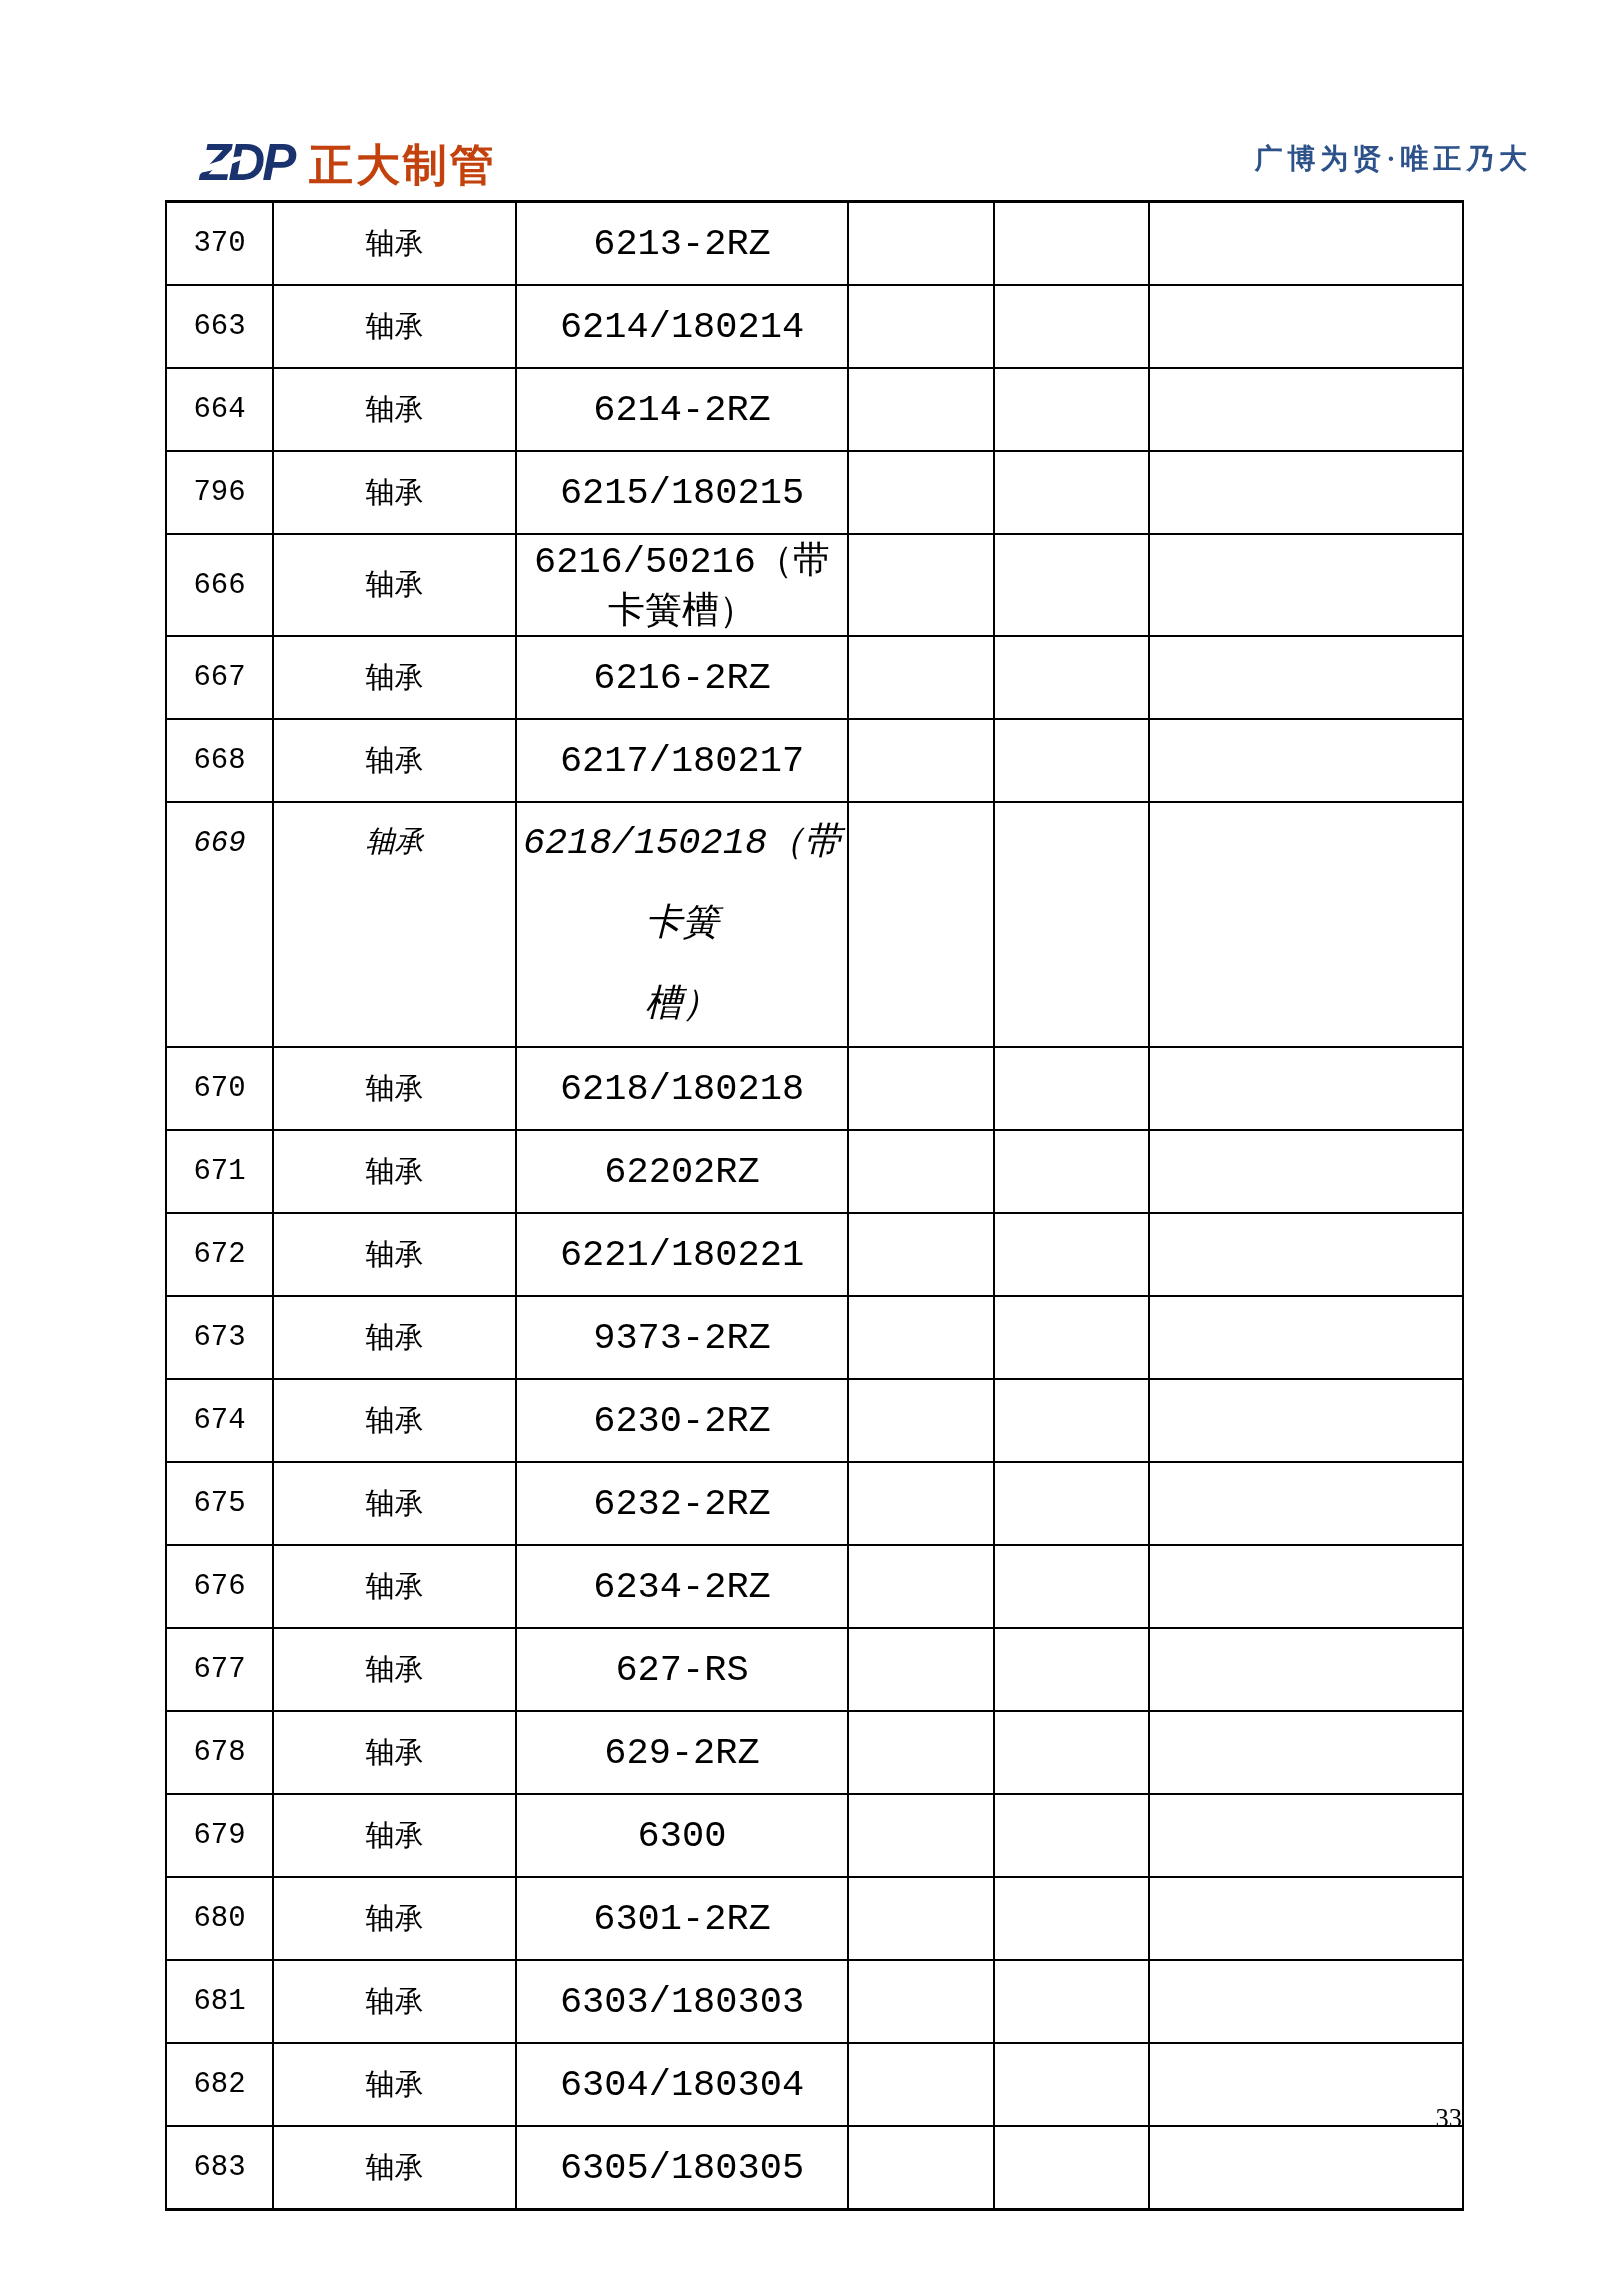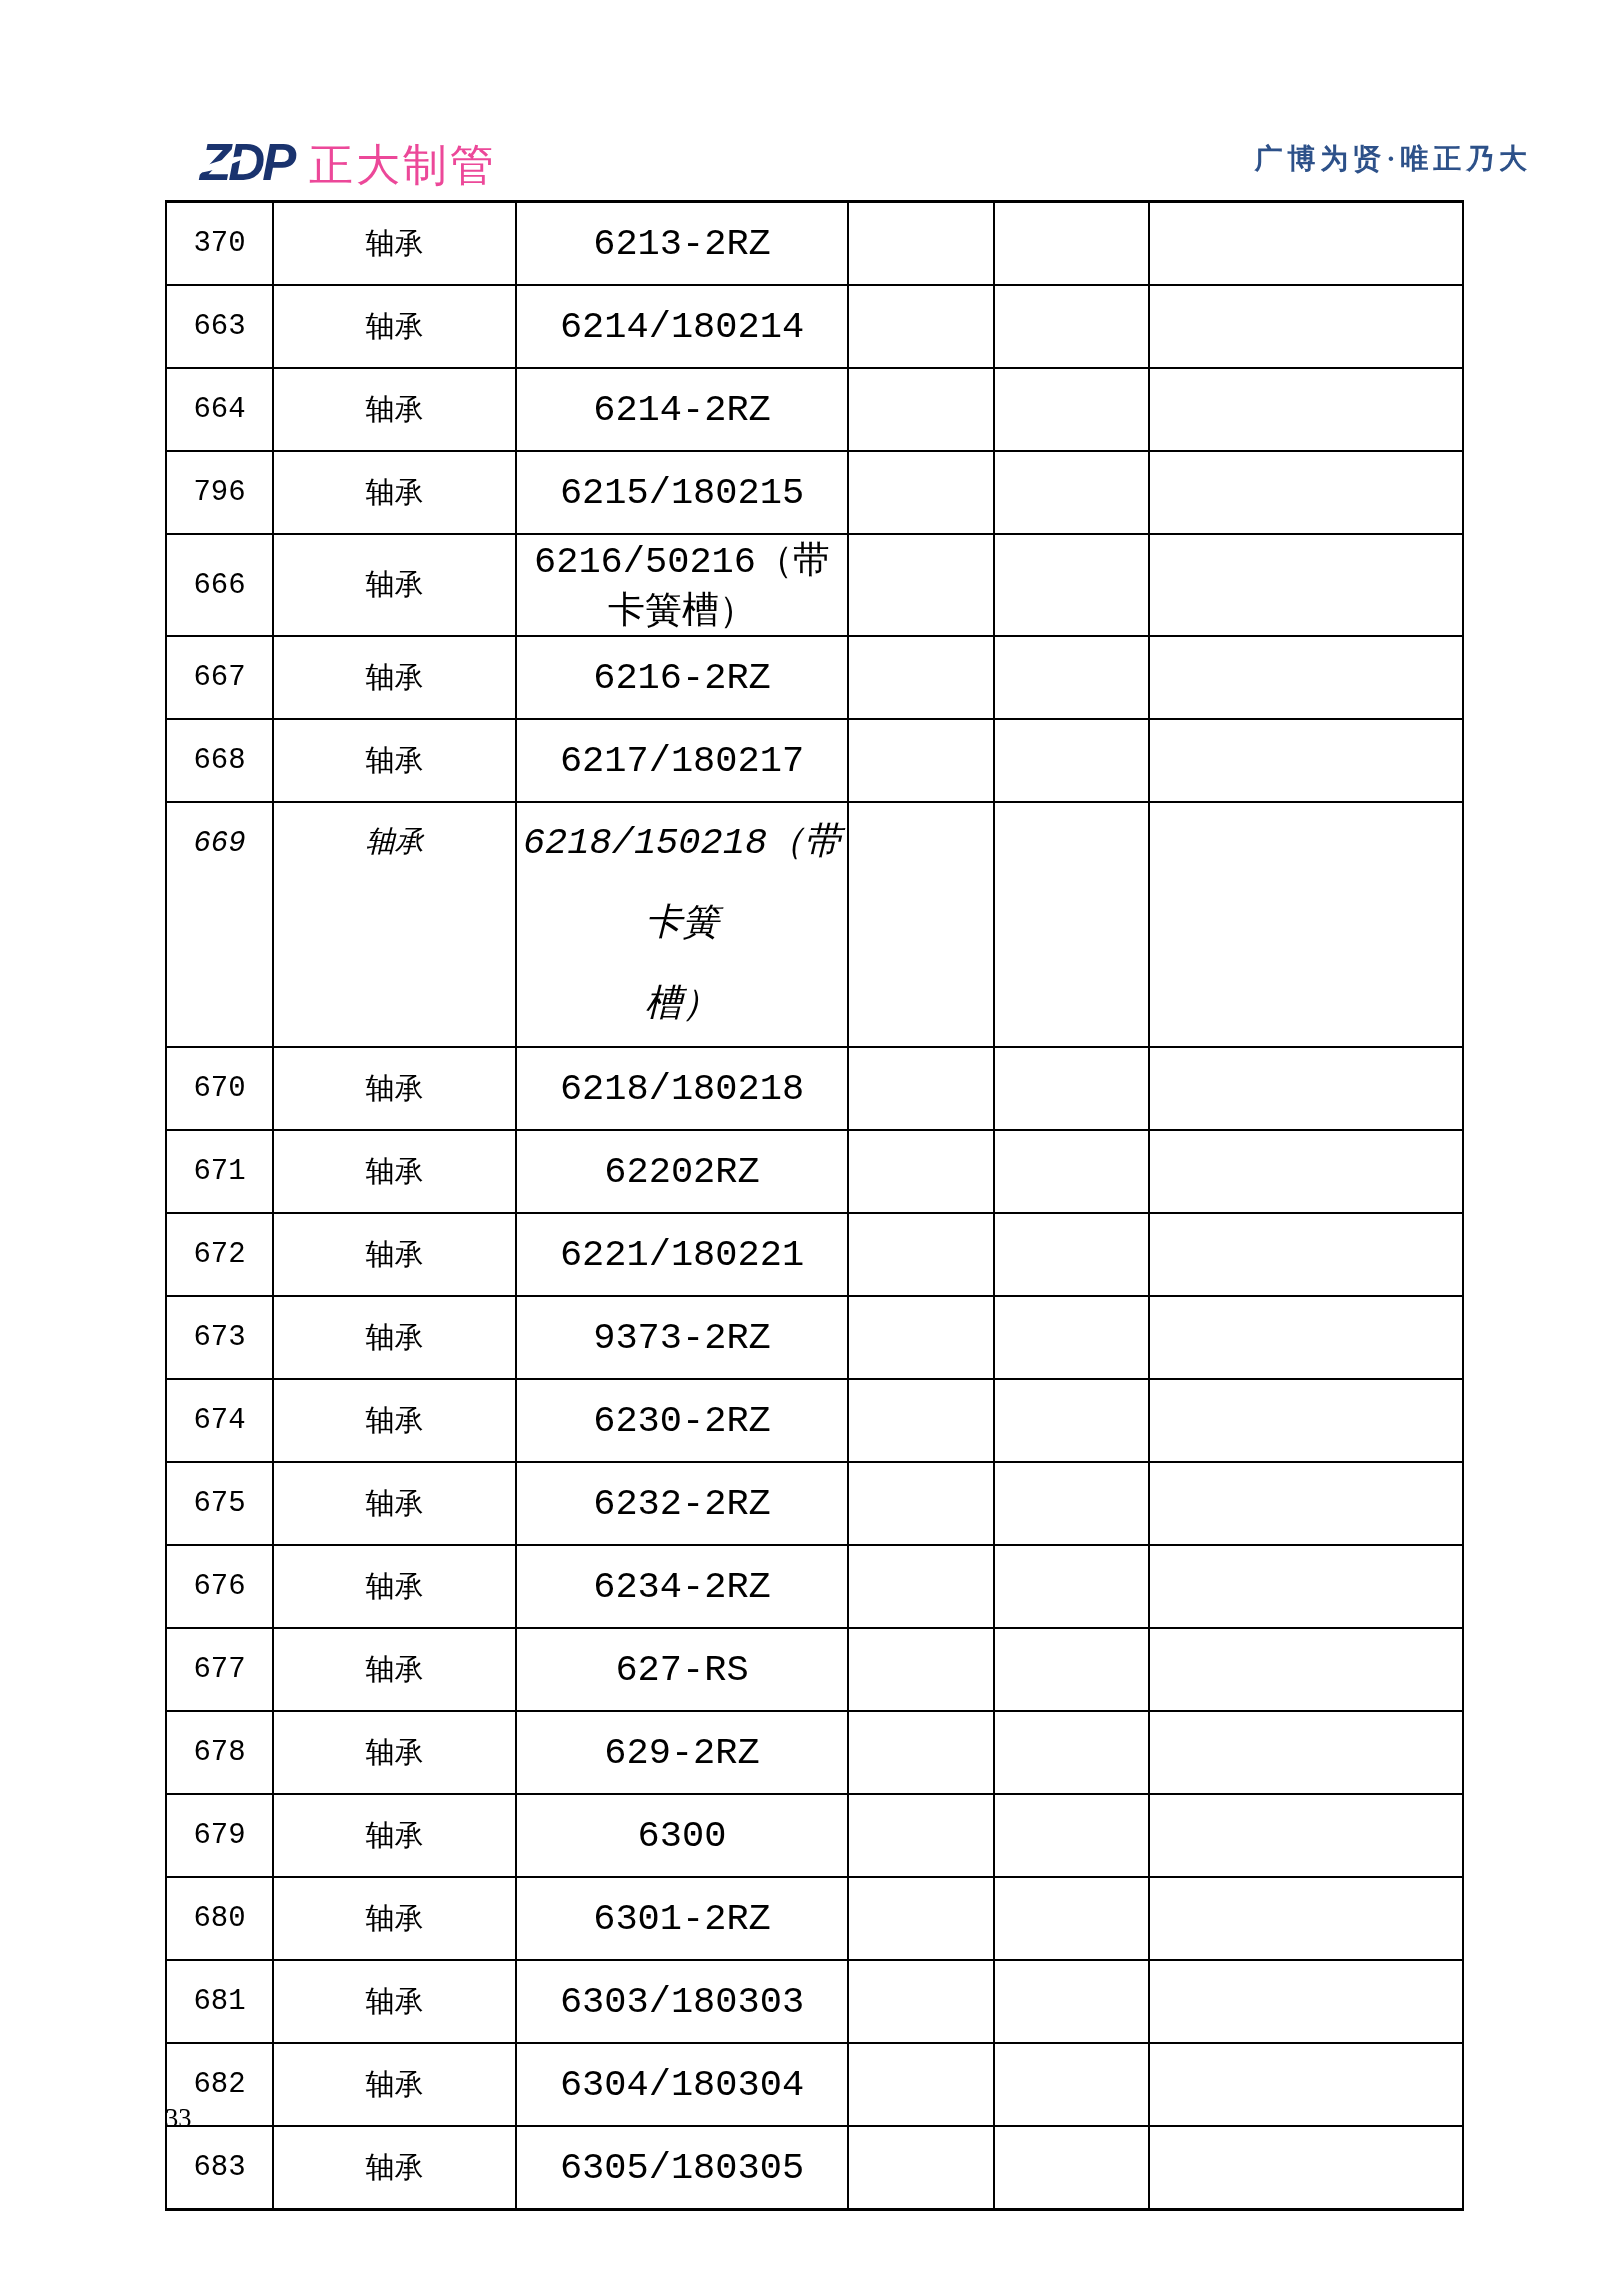--- a/index.html
+++ b/index.html
@@ -38,24 +38,24 @@
   .logo-swoosh {
     position: absolute;
     left: -5.9px; top: 23.5px;
     width: 51px; height: 6.9px;
     background: #ffffff;
     border-radius: 50%;
     transform: rotate(-17deg);
   }
   .logo-cn {
     font-family: "Liberation Sans", sans-serif;
-    font-weight: 400;
+    font-weight: 700;
     font-size: 44px;
     letter-spacing: 2.9px;
-    color: #ec4899;
+    color: #c2410c;
   }
   .slogan {
     position: absolute;
     top: 145px; right: 87px;
     font-size: 28px;
     font-weight: 700;
     letter-spacing: 4.9px;
     color: #2d5189;
     line-height: 1;
   }
@@ -83,21 +83,21 @@
     font-family: "Liberation Mono", "DejaVu Sans Mono", "Liberation Serif", serif;
   }
   table.parts-table td.c-part { font-size: 37px; }
   tr.tall td { height: 164px; vertical-align: top; line-height: 81px; font-style: italic; }
 
   
   .page-number {
     position: absolute;
     top: 2103px; left: 165px;
     width: 1297px;
-    text-align: left;
+    text-align: right;
     font-size: 26.5px;
     color: #000;
   }
 </style>
 </head>
 <body>
 
 <div class="page">
 
   <header>

